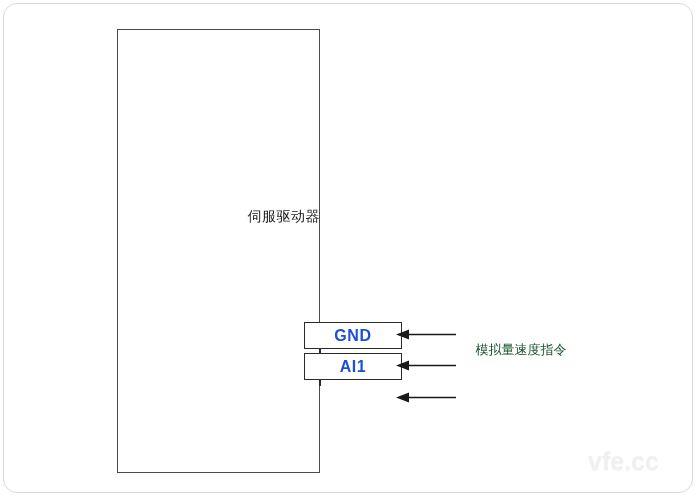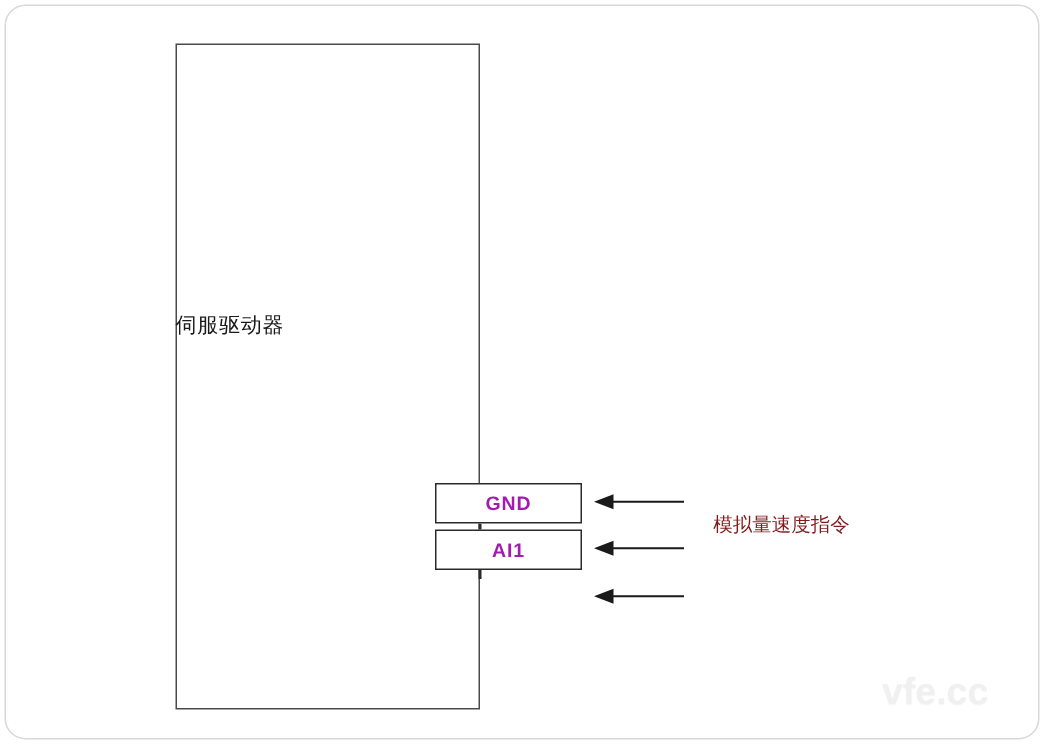--- a/index.html
+++ b/index.html
@@ -43,42 +43,42 @@
     border: 1.6px solid #4a4a4a;
     box-sizing: border-box;
     background: transparent;
   }
 
   .driver-label {
     position: absolute;
     left: 117px;
     top: 208px;
     width: 203px;
-    text-align: left;
+    text-align: right;
     font-size: 14px;
     color: #1a1a1a;
     letter-spacing: 0.5px;
     white-space: nowrap;
   }
 
   
   .terminal {
     position: absolute;
-    left: 290px;
+    left: 304px;
     width: 98px;
     height: 27px;
     border: 1.6px solid #2a2a2a;
     box-sizing: border-box;
     background: #ffffff;
     display: flex;
     align-items: center;
     justify-content: center;
-    font-size: 13px;
+    font-size: 16px;
     font-weight: bold;
-    color: #a21caf;
+    color: #1d4ed8;
     letter-spacing: 0.6px;
   }
   .terminal-gnd { top: 322px; }
   .terminal-ai1 { top: 353px; }
   .terminal-ai2 { top: 385px; }
 
   
   .stub {
     position: absolute;
     left: 319px;
@@ -101,21 +101,21 @@
   .arrow svg { display: block; }
 
   
   .annotation {
     position: absolute;
     left: 462px;
     top: 338px;
     width: 118px;
     text-align: center;
     font-size: 13px;
-    color: #7f1d1d;
+    color: #14532d;
     line-height: 24px;
     font-weight: 500;
   }
   .annotation .line { display: block; white-space: nowrap; }
 
   
   .watermark {
     position: absolute;
     left: 588px;
     top: 447px;

